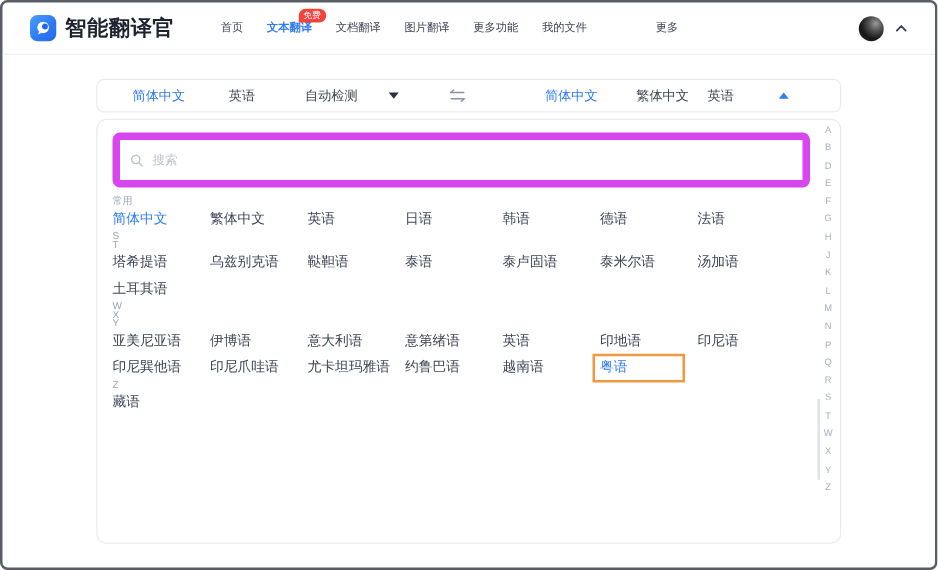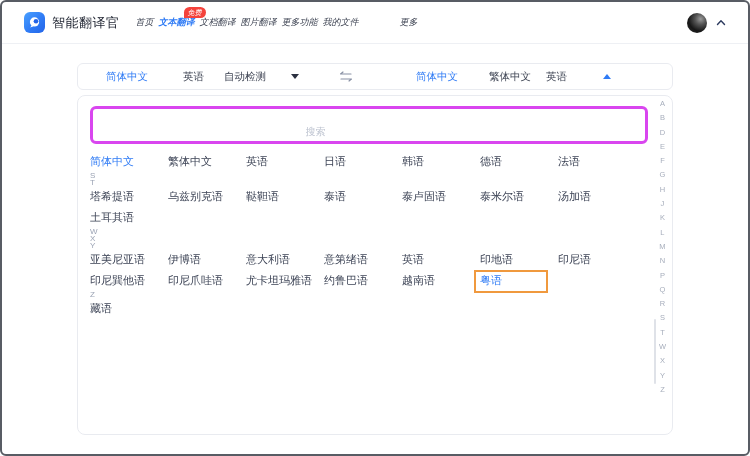--- a/index.html
+++ b/index.html
@@ -6,52 +6,52 @@
   *{box-sizing:border-box;}
   .page{
     width:750px;height:456px;border:2px solid #585c64;border-radius:6px;
     background:#fff;overflow:hidden;position:relative;
     font-family:"Liberation Sans","DejaVu Sans",sans-serif;
   }
   
   .header{height:42px;display:flex;align-items:center;padding:0 22px;border-bottom:1px solid #eef0f4;}
   .logo-icon{width:21px;height:21px;border-radius:6px;background:linear-gradient(135deg,#49a0ff 0%,#2f7bf5 55%,#2465e8 100%);
     display:flex;align-items:center;justify-content:center;margin-right:7px;flex:0 0 auto;}
-  .brand{font-size:13px;font-weight:400;color:#1e2330;letter-spacing:.5px;margin-right:16px;white-space:nowrap;}
-  .nav{display:flex;align-items:flex-end;gap:5px;font-size:9px;color:#3f4554;font-style:italic;}
+  .brand{font-size:17px;font-weight:700;color:#1e2330;letter-spacing:.5px;margin-right:37px;white-space:nowrap;}
+  .nav{display:flex;align-items:flex-end;gap:19px;font-size:9px;color:#3f4554;}
   .nav-item{position:relative;white-space:nowrap;cursor:pointer;}
   .nav-item.active{color:#2f7bf5;font-weight:700;}
   .nav-item.more-gap{margin-left:36px;}
   .nav-badge{position:absolute;top:-9px;right:-11px;background:#f4433c;color:#fff;font-size:7px;
     line-height:1;padding:2px 4px;border-radius:6px 6px 6px 0;font-weight:400;}
   .header-spacer{flex:1;}
   .avatar{width:20px;height:20px;border-radius:50%;
     background:radial-gradient(circle at 68% 30%,#9a9a9a 0%,#555 28%,#161616 62%,#2e2e2e 100%);
     margin-right:9px;flex:0 0 auto;}
   .caret-up{display:flex;align-items:center;}
   
   .hero{text-align:center;}
   .hero-title{margin-top:15px;font-size:18px;font-weight:700;color:#272e3d;letter-spacing:1.5px;}
   .hero-subtitle{margin-top:9px;font-size:10.5px;color:#8b93a7;letter-spacing:.5px;}
   
   .langbar{width:596px;height:27px;margin:19px auto 0;border:1px solid #e9ebf0;border-radius:6px;
     display:flex;align-items:center;padding:0 28px;font-size:10.5px;color:#3f4554;background:#fff;}
   .lb-tab{white-space:nowrap;cursor:pointer;}
   .lb-tab.active{color:#2f7bf5;}
-  .lb-s2{margin-left:35px;} .lb-s3{margin-left:20px;} .lb-s4{margin-left:25px;}
+  .lb-s2{margin-left:35px;} .lb-s3{margin-left:40px;} .lb-s4{margin-left:25px;}
   .lb-s5{margin-left:40px;} .lb-s6{margin-left:63px;} .lb-s7{margin-left:31px;}
   .lb-s8{margin-left:15px;} .lb-s9{margin-left:36px;}
   .tri-down{width:0;height:0;border-left:4px solid transparent;border-right:4px solid transparent;border-top:5px solid #2b3040;cursor:pointer;}
   .tri-up{width:0;height:0;border-left:4px solid transparent;border-right:4px solid transparent;border-bottom:5px solid #2f7bf5;cursor:pointer;}
   .swap{display:flex;align-items:center;cursor:pointer;}
   
   .panel{width:596px;height:340px;margin:5px auto 0;border:1px solid #e9ebf0;border-radius:8px;
     background:#fff;position:relative;padding:10px 18px 0 12px;}
-  .search-box{height:23px;border:3px solid #d946ef;border-radius:6px;display:flex;align-items:center;
-    padding:16px 8px;margin-right:6px;flex-direction:column;}
+  .search-box{height:23px;border:6px solid #d946ef;border-radius:6px;display:flex;align-items:center;
+    padding:16px 8px;margin-right:6px;}
   .search-box input{border:none;outline:none;flex:1;font-size:10px;color:#3d4456;background:transparent;
     font-family:"Liberation Sans","DejaVu Sans",sans-serif;margin-left:5px;}
   .search-box input::placeholder{color:#bcc2cf;}
   .sections{margin-top:7px;}
   .sec-label{font-size:8px;line-height:8px;height:8px;color:#9ba3b4;margin-bottom:-1px;}
   .lang-grid{display:grid;grid-template-columns:repeat(7,78px);grid-auto-rows:21px;align-items:center;
     font-size:11px;color:#3d4456;}
   .lang-item{white-space:nowrap;cursor:pointer;overflow:visible;}
   .lang-item.active,.lang-item.selected{color:#2f7bf5;}
   .lang-item.hl{position:relative;}
@@ -118,20 +118,21 @@
   <div class="panel">
     <div class="search-box">
       <svg width="11" height="11" viewBox="0 0 12 12">
         <circle cx="5" cy="5" r="3.6" fill="none" stroke="#b9bfcc" stroke-width="1.2"></circle>
         <line x1="7.8" y1="7.8" x2="10.6" y2="10.6" stroke="#b9bfcc" stroke-width="1.2" stroke-linecap="round"></line>
       </svg>
       <input type="text" placeholder="搜索" style="">
     </div>
     <div class="sections" id="sections">
         <div class="section">
+          <div class="sec-label">常用</div>
           <div class="lang-grid">
             <span class="lang-item active">简体中文</span>
             <span class="lang-item">繁体中文</span>
             <span class="lang-item">英语</span>
             <span class="lang-item">日语</span>
             <span class="lang-item">韩语</span>
             <span class="lang-item">德语</span>
             <span class="lang-item">法语</span>
           </div>
         </div>

